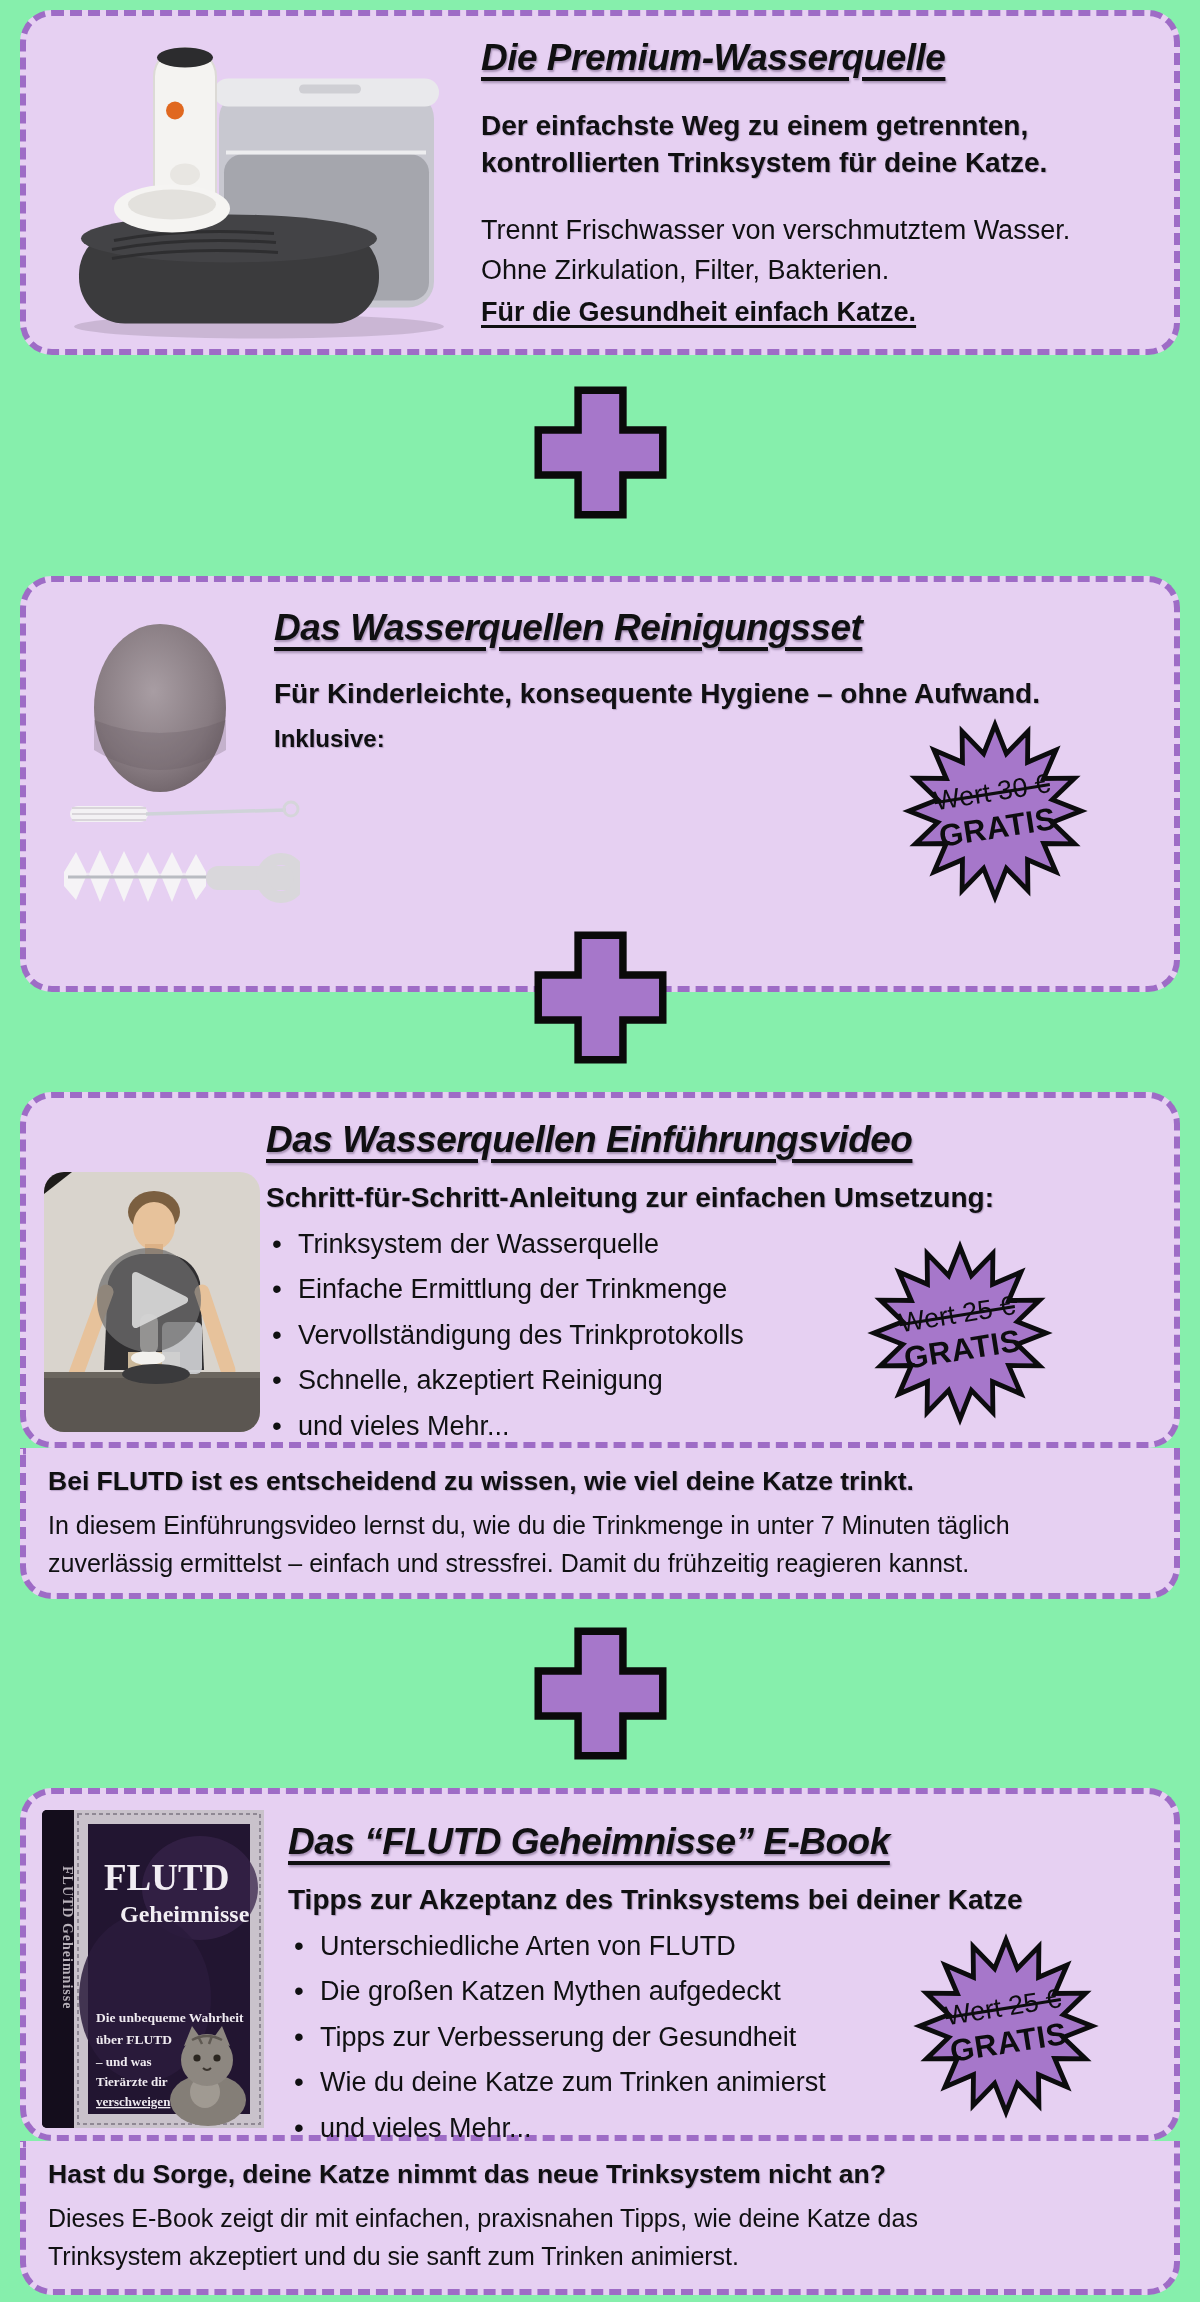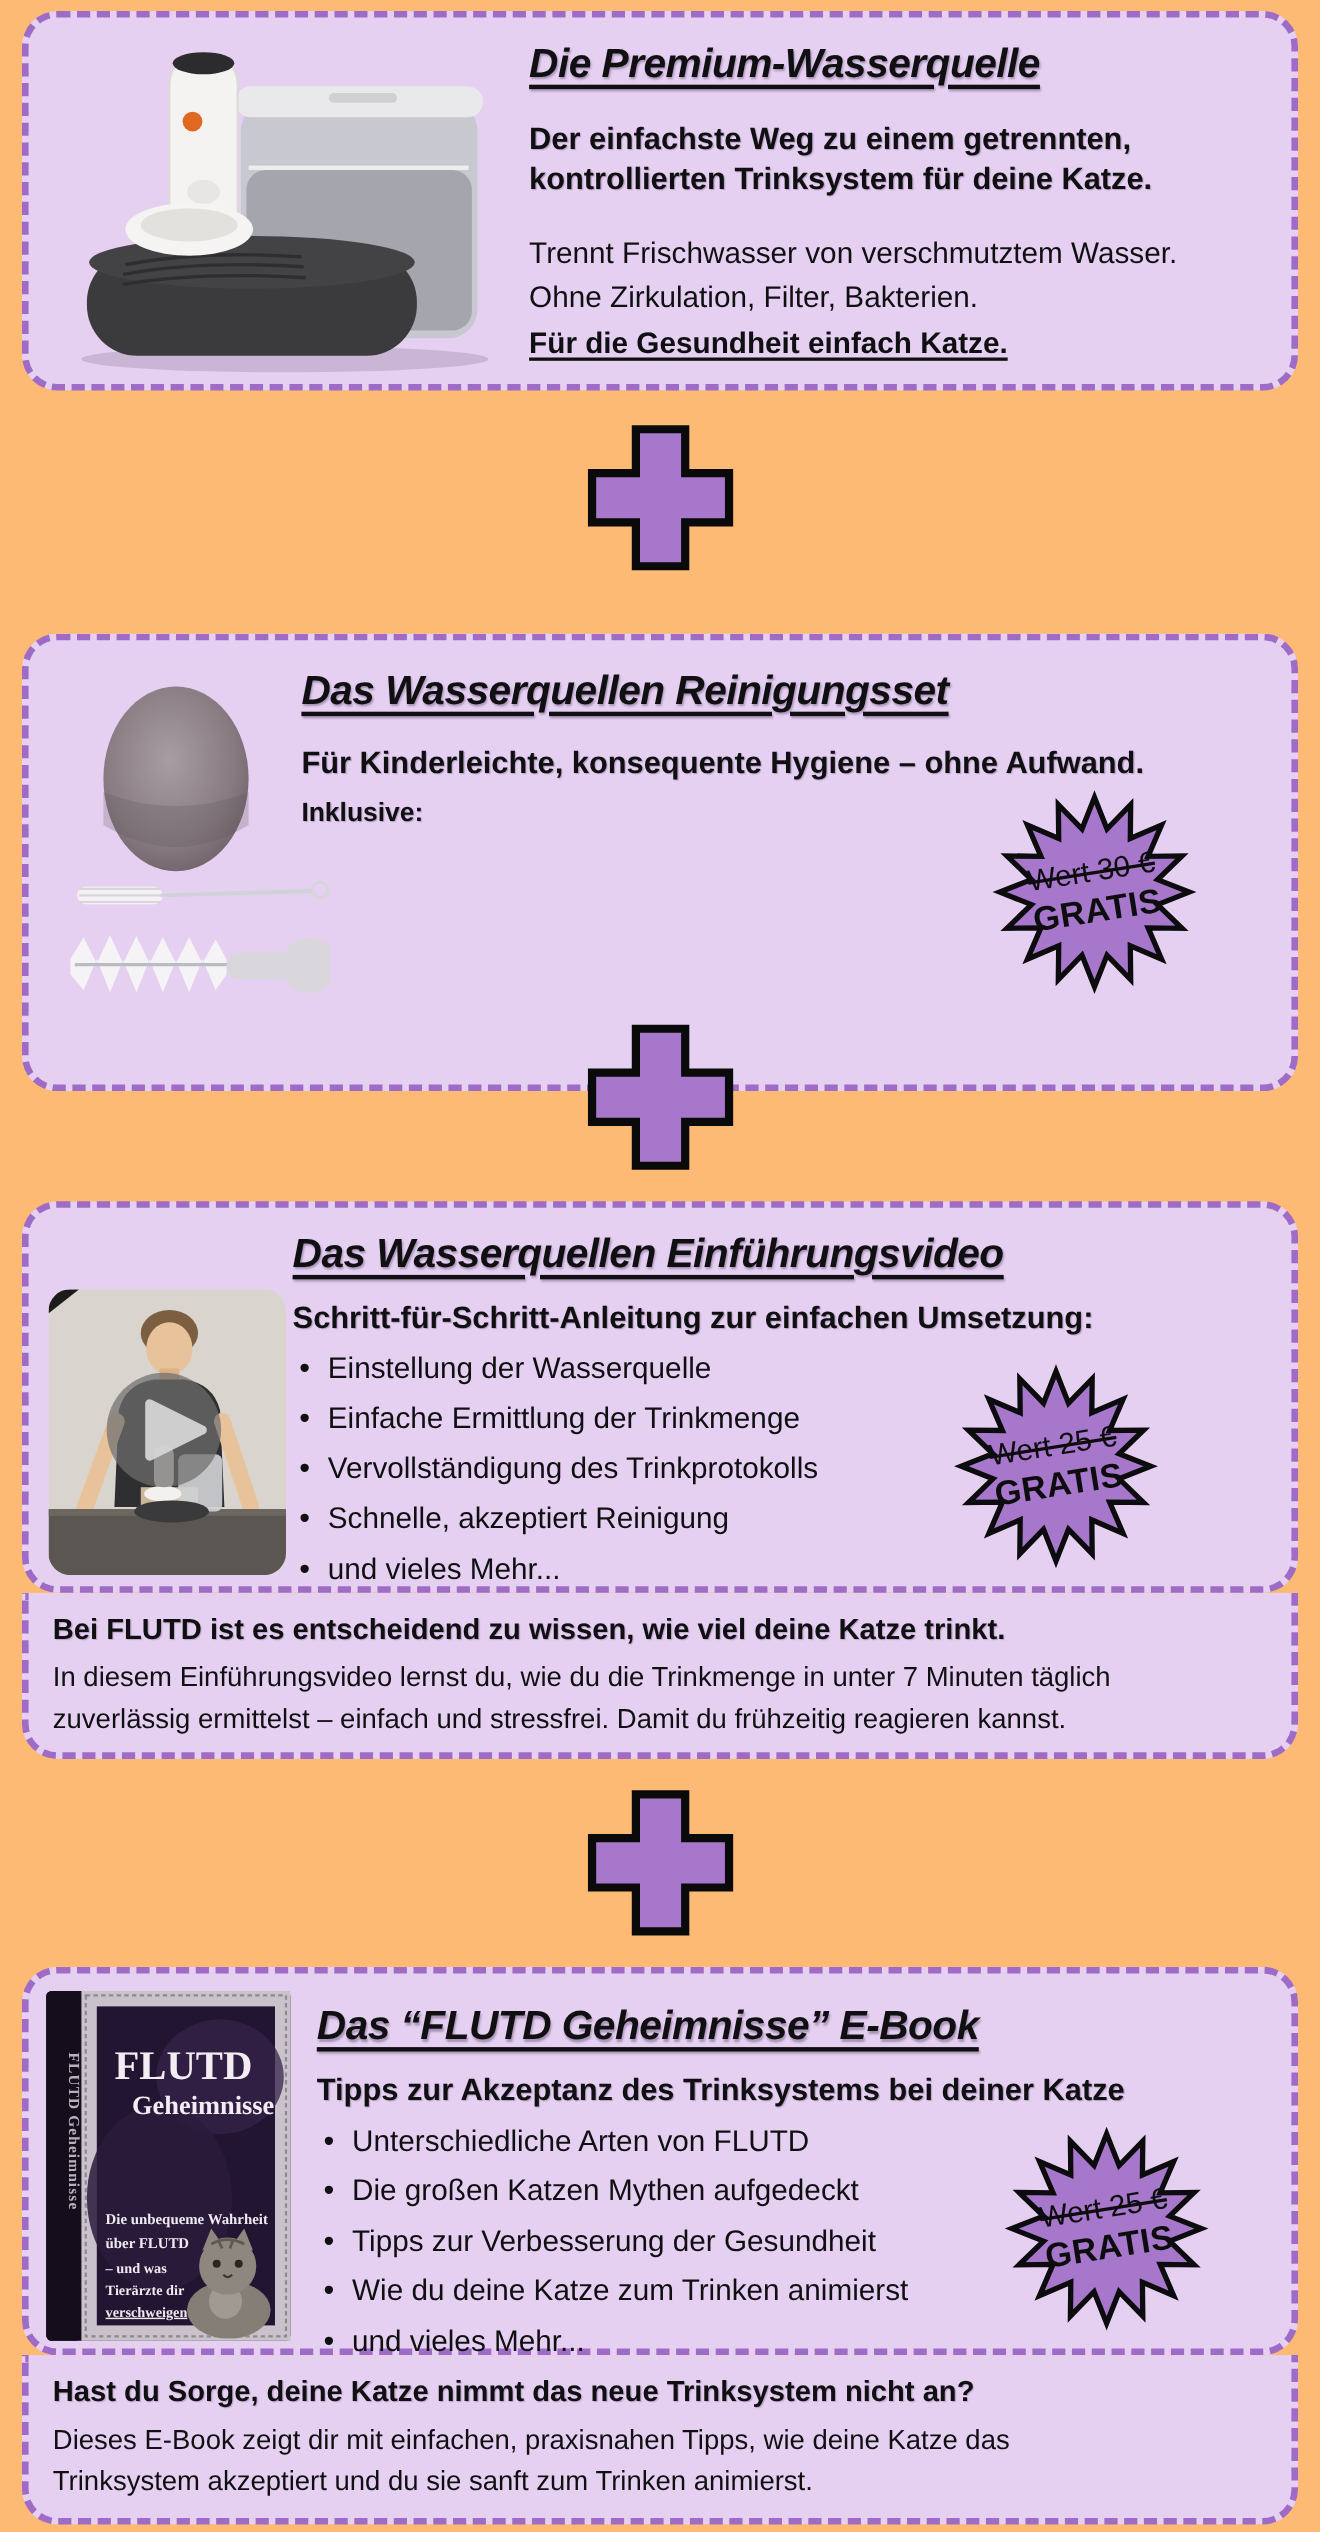--- a/index.html
+++ b/index.html
@@ -1,16 +1,16 @@
 <!DOCTYPE html>
 <html><head>
 <meta charset="utf-8">
 <style>
   html,body{margin:0;padding:0;background:#ffffff;}
-  .page{position:relative;width:1200px;height:2302px;background:#fdba74;overflow:hidden;
+  .page{position:relative;width:1200px;height:2302px;background:#86efac;overflow:hidden;
         font-family:"Liberation Sans","DejaVu Sans",sans-serif;color:#101012;}
 
   
   .panel{position:absolute;left:20px;width:1160px;background:#E6D0F2;
          border:6px dashed #9E6CC6;border-radius:32px;box-sizing:border-box;}
   .panel.subpanel{border-top:none;border-radius:0 0 32px 32px;}
   .p1{top:10px;height:345px;}
   .p2{top:576px;height:416px;}
   .p3a{top:1092px;height:356px;}
   .p3b{top:1448px;height:151px;}
@@ -206,21 +206,21 @@
         <g>
           <circle cx="105" cy="128" r="52" fill="#6f6f6f" opacity="0.72"></circle>
           <polygon points="92,104 140,128 92,152" fill="#d8d8d8" opacity="0.92" stroke="#d8d8d8" stroke-width="8" stroke-linejoin="round"></polygon>
         </g>
       </svg>
     </div>
     <div class="text t3">
       <h2 class="title">Das Wasserquellen Einführungsvideo</h2>
       <p class="subtitle">Schritt-für-Schritt-Anleitung zur einfachen Umsetzung:</p>
       <ul class="bullets">
-        <li>Einstellung der Wasserquelle</li>
+        <li>Trinksystem der Wasserquelle</li>
         <li>Einfache Ermittlung der Trinkmenge</li>
         <li>Vervollständigung des Trinkprotokolls</li>
         <li>Schnelle, akzeptiert Reinigung</li>
         <li>und vieles Mehr...</li>
       </ul>
     </div>
     <div class="star s3">
       <svg viewBox="-4 -4 108 108">
         <polygon points="50,0 56.6,16.7 69.1,3.8 68.9,21.7 85.4,14.6 78.3,31.1 96.2,30.9 83.3,43.4 100,50 83.3,56.6 96.2,69.1 78.3,68.9 85.4,85.4 68.9,78.3 69.1,96.2 56.6,83.3 50,100 43.4,83.3 30.9,96.2 31.1,78.3 14.6,85.4 21.7,68.9 3.8,69.1 16.7,56.6 0,50 16.7,43.4 3.8,30.9 21.7,31.1 14.6,14.6 31.1,21.7 30.9,3.8 43.4,16.7" fill="#A677CA" stroke="#0c0c0e" stroke-width="2.8"></polygon>
       </svg>

